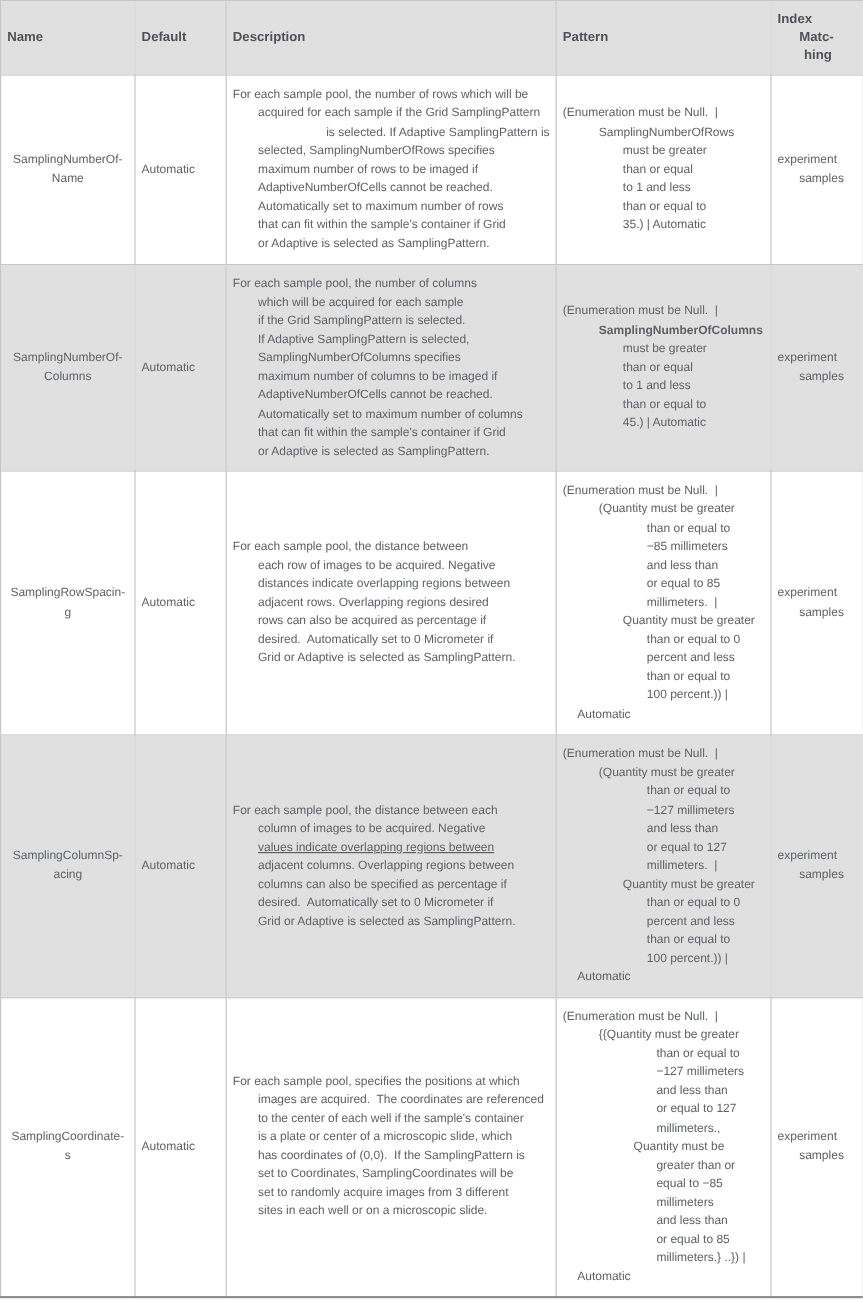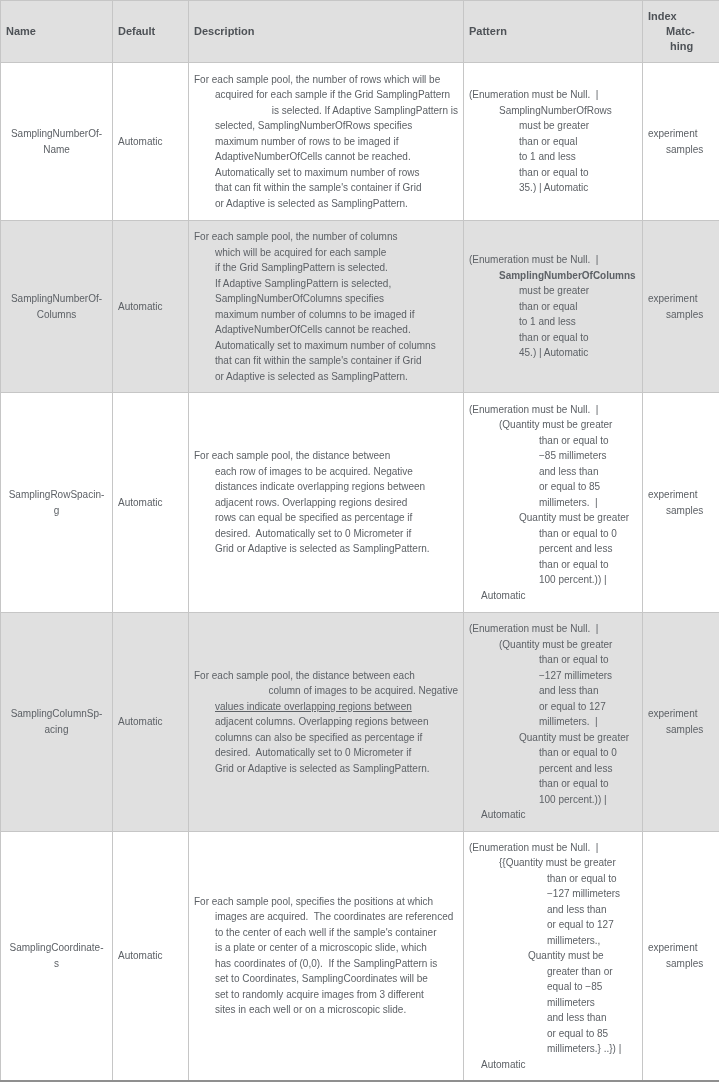--- a/index.html
+++ b/index.html
@@ -169,21 +169,21 @@
           <div class="line">g</div>
         </td>
     <td class="default-cell">
           <div class="line">Automatic</div>
         </td>
     <td class="desc-cell">
           <div class="line">For each sample pool, the distance between</div>
           <div class="line" style="padding-left: 21px;">each row of images to be acquired. Negative</div>
           <div class="line" style="padding-left: 21px;">distances indicate overlapping regions between</div>
           <div class="line" style="padding-left: 21px;">adjacent rows. Overlapping regions desired</div>
-          <div class="line" style="padding-left: 21px;">rows can equal be specified as percentage if</div>
+          <div class="line" style="padding-left: 21px;">rows can also be acquired as percentage if</div>
           <div class="line" style="padding-left: 21px;">desired.  Automatically set to 0 Micrometer if</div>
           <div class="line" style="padding-left: 21px;">Grid or Adaptive is selected as SamplingPattern.</div>
         </td>
     <td class="pattern-cell">
           <div class="line">(Enumeration must be Null.  |</div>
           <div class="line" style="padding-left: 30px;">(Quantity must be greater</div>
           <div class="line" style="padding-left: 70px;">than or equal to</div>
           <div class="line" style="padding-left: 70px;">−85 millimeters</div>
           <div class="line" style="padding-left: 70px;">and less than</div>
           <div class="line" style="padding-left: 70px;">or equal to 85</div>
@@ -203,21 +203,21 @@
       <tr class="shaded">
     <td class="name-cell">
           <div class="line">SamplingColumnSp-</div>
           <div class="line">acing</div>
         </td>
     <td class="default-cell">
           <div class="line">Automatic</div>
         </td>
     <td class="desc-cell">
           <div class="line">For each sample pool, the distance between each</div>
-          <div class="line" style="padding-left: 21px; text-align: right;">column of images to be acquired. Negative</div>
+          <div class="line" style="padding-left: 21px;">column of images to be acquired. Negative</div>
           <div class="line" style="padding-left: 21px; text-decoration: underline;">values indicate overlapping regions between</div>
           <div class="line" style="padding-left: 21px;">adjacent columns. Overlapping regions between</div>
           <div class="line" style="padding-left: 21px;">columns can also be specified as percentage if</div>
           <div class="line" style="padding-left: 21px;">desired.  Automatically set to 0 Micrometer if</div>
           <div class="line" style="padding-left: 21px;">Grid or Adaptive is selected as SamplingPattern.</div>
         </td>
     <td class="pattern-cell">
           <div class="line">(Enumeration must be Null.  |</div>
           <div class="line" style="padding-left: 30px;">(Quantity must be greater</div>
           <div class="line" style="padding-left: 70px;">than or equal to</div>

